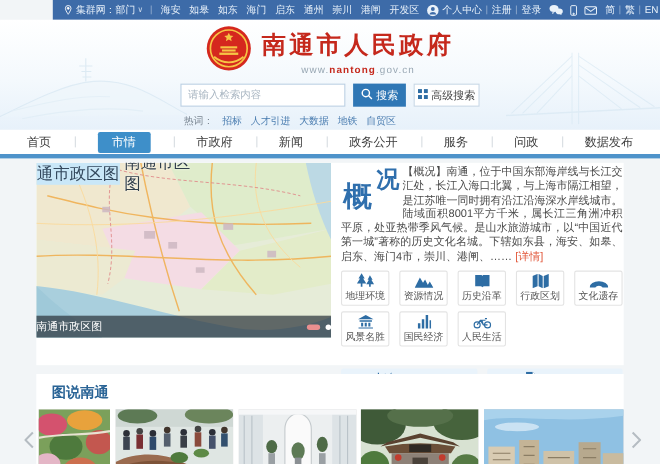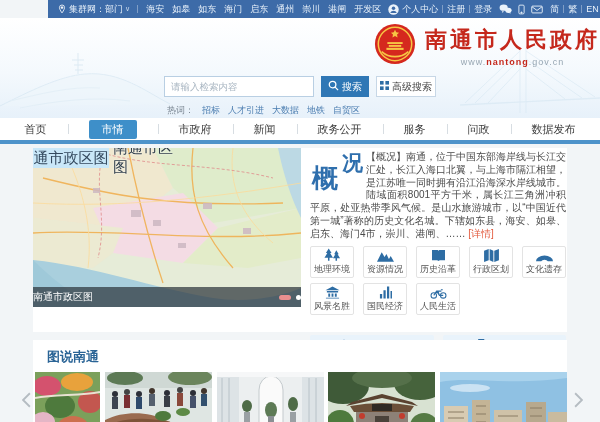--- a/index.html
+++ b/index.html
@@ -16,21 +16,21 @@
   .tb-left .site { margin:0 4px; }
   .tb-ico { display:inline-flex; align-items:center; margin:0 3px; }
   .tb-sep { width:1px; height:8px; background:rgba(255,255,255,.35); margin:0 4px; }
   .dept { margin-right:2px; }
   .chev { font-size:7px; opacity:.8; margin-right:3px; }
 
   
   .banner { position:absolute; left:0; top:18px; width:600px; height:100px;
             background:linear-gradient(180deg,#ffffff 0%,#f4f9fd 55%,#e7f1fa 100%); overflow:hidden; }
   .wm { position:absolute; opacity:.55; }
-  .logo-row { position:absolute; left:0; top:5px; width:600px; display:flex; justify-content:flex-end; align-items:center; gap:9px; }
+  .logo-row { position:absolute; left:0; top:5px; width:600px; display:flex; justify-content:center; align-items:center; gap:9px; }
   .site-title { font-size:22px; font-weight:bold; color:#c5281c; letter-spacing:3px; font-family:"Liberation Serif","DejaVu Serif",serif; }
   .site-url { text-align:center; font-size:9px; color:#98a7b3; letter-spacing:1px; margin-top:2px; }
   .site-url b { color:#c5281c; }
   .search-row { position:absolute; left:0; top:58px; width:600px; display:flex; justify-content:center; gap:7px; }
   .search-input { width:150px; height:21px; border:1px solid #b9cfe3; background:#fff; font-size:9.5px; padding:0 6px; color:#444; }
   .search-input::placeholder { color:#a9b6c2; }
   .btn-search { width:48px; height:21px; background:#2f77b5; color:#fff; border:none; font-size:10px;
                 display:flex; align-items:center; justify-content:center; gap:3px; cursor:pointer; }
   .btn-adv { width:60px; height:21px; background:#fff; border:1px solid #c7d7e6; color:#444; font-size:10px;
              display:flex; align-items:center; justify-content:center; gap:3px; cursor:pointer; }

